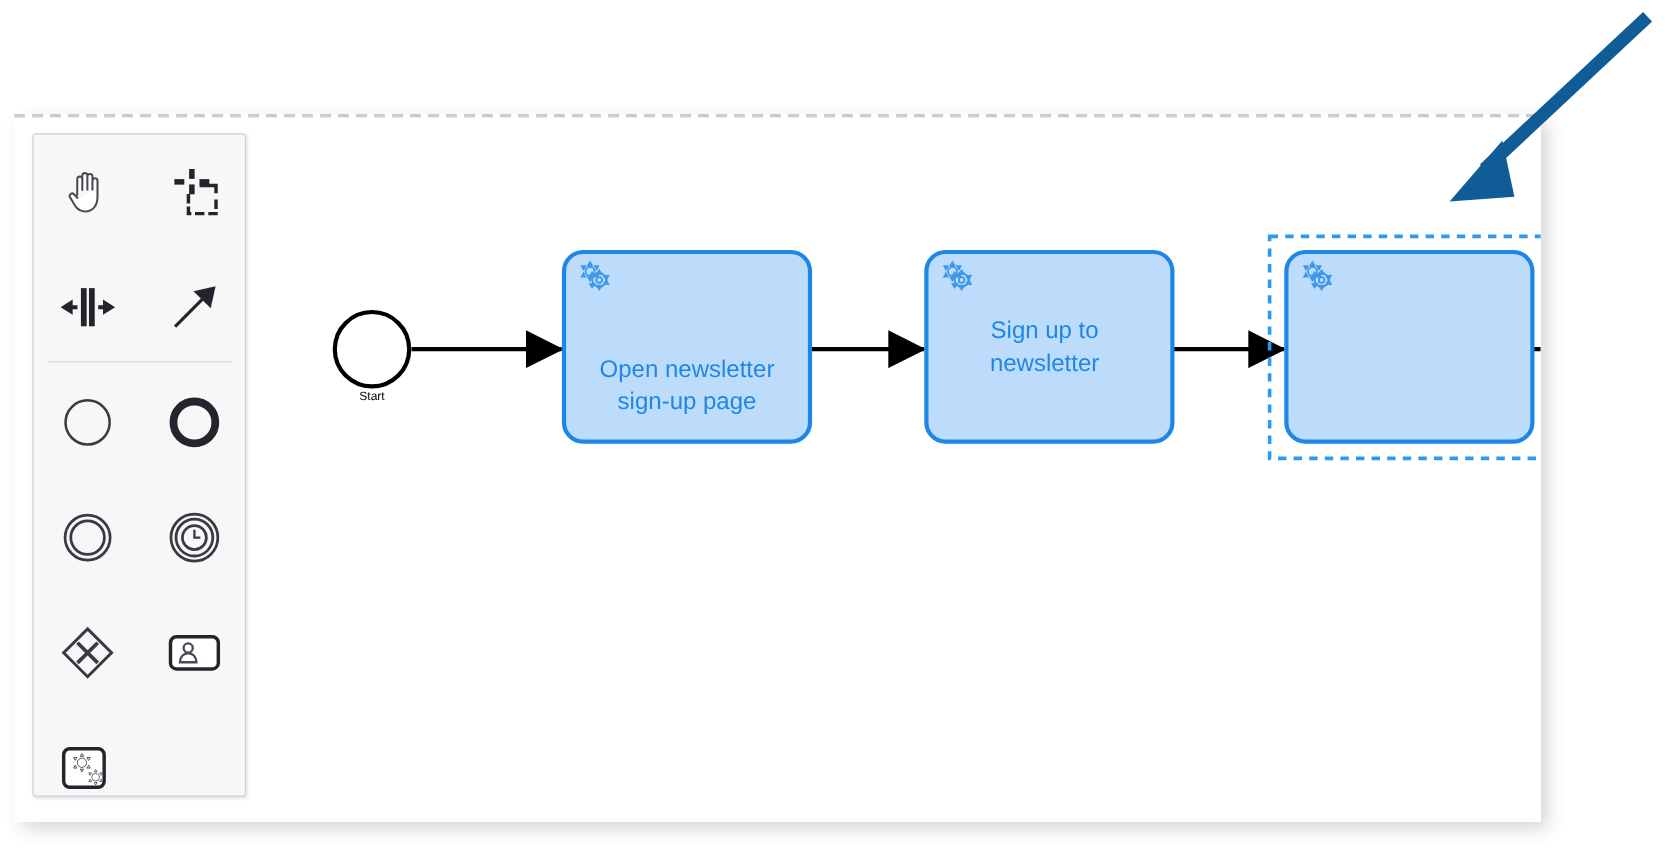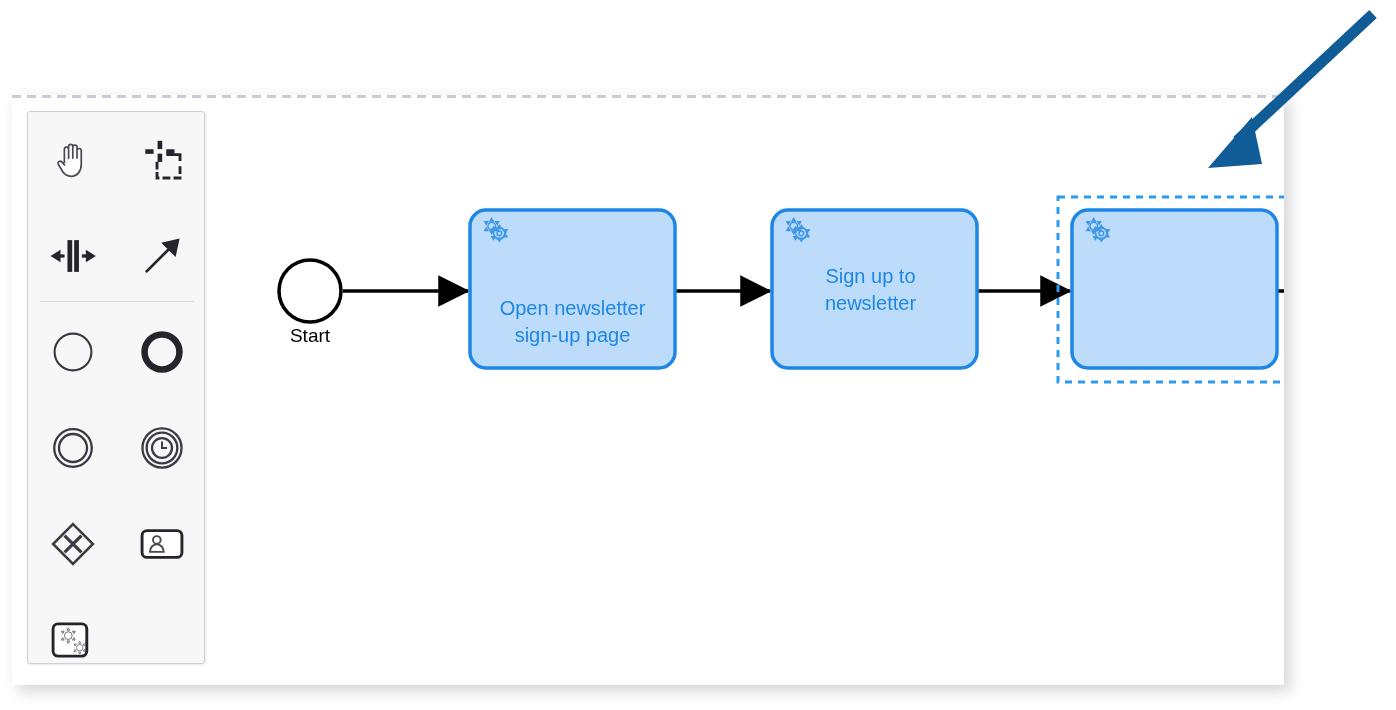--- a/index.html
+++ b/index.html
@@ -101,21 +101,21 @@
     text-align: center;
     color: #1e87e5;
     font-size: 20px;
     line-height: 27px;
     font-family: "Liberation Sans", sans-serif;
     white-space: pre-line;
   }
   .start-label {
     position: absolute;
     color: #000000;
-    font-size: 19px;
+    font-size: 10px;
     font-family: "Liberation Sans", sans-serif;
     text-align: center;
   }
 
   
   #annotation-layer {
     position: absolute;
     left: 0;
     top: 0;
     width: 1396px;

